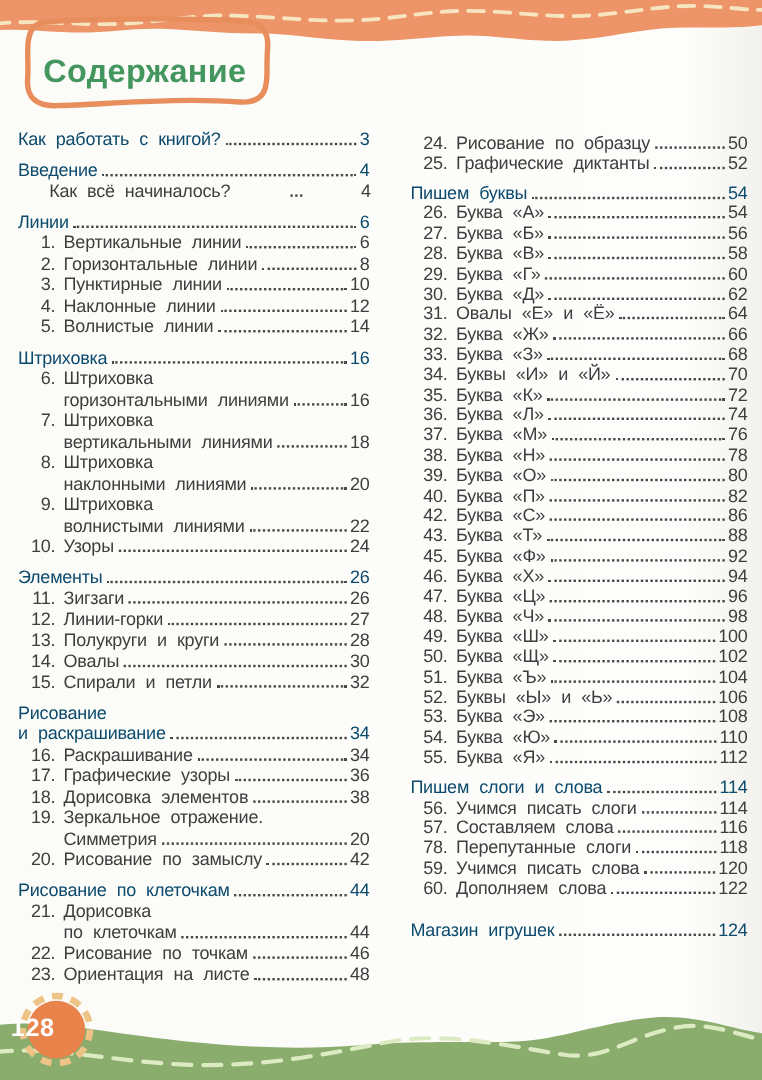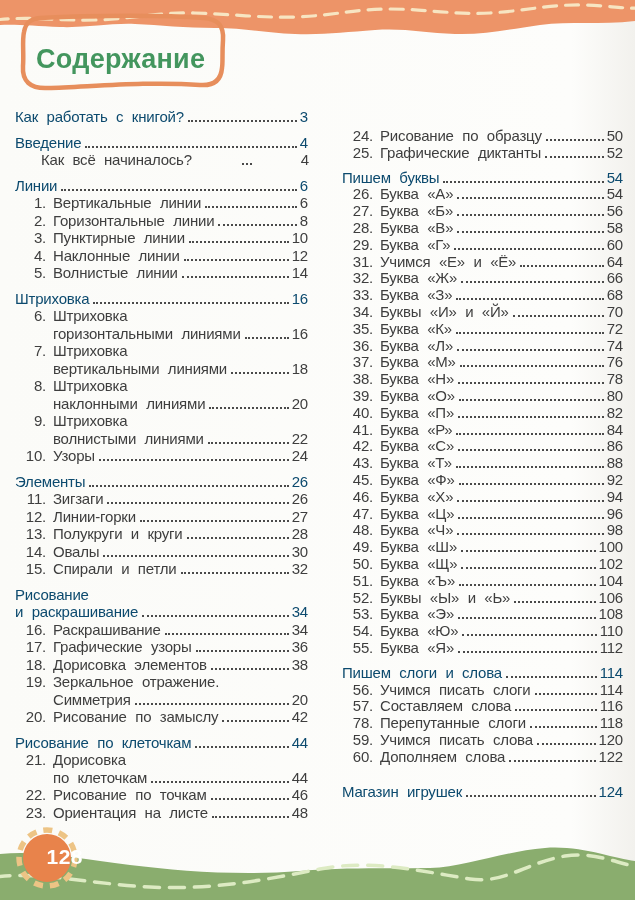--- a/index.html
+++ b/index.html
@@ -12,27 +12,27 @@
   .band{position:absolute;left:0;width:635px;pointer-events:none;}
   #top-band{top:0;height:80px;}
   #bottom-band{bottom:0;height:62px;}
   #title-box{position:absolute;left:6px;top:8px;width:232px;height:92px;}
   #page-title{
     position:absolute;left:36px;top:44px;
     font-size:27px;font-weight:bold;color:#43965E;letter-spacing:.3px;
   }
   #badge{position:absolute;left:10px;top:822px;width:74px;height:74px;}
   #badge-num{
-    position:absolute;left:10px;top:845px;width:74px;text-align:right;
+    position:absolute;left:10px;top:845px;width:74px;text-align:left;
     font-size:21px;font-weight:bold;color:#FFFFFF;letter-spacing:.5px;
     transform:translateX(-1px);
   }
   .col{position:absolute;color:#3E3E3E;}
   #col-left{left:15px;top:108px;width:293px;}
-  #col-right{left:342px;top:112px;width:281px;margin-top:16px;}
+  #col-right{left:342px;top:112px;width:281px;}
   .row{display:flex;align-items:baseline;font-size:15px;line-height:17.5px;letter-spacing:-0.2px;}
   #col-right .row{line-height:16.8px;}
   .row.h{font-weight:normal;color:#0c4a6e;}
   .row.s{padding-left:26px;gap:46px;}
   .row.c{padding-left:38px;justify-content:center;}
   .num{flex:none;width:38px;text-align:right;padding-right:7px;box-sizing:border-box;}
   .txt{flex:none;white-space:nowrap;word-spacing:0.30em;}
   .dots{flex:1;min-width:10px;border-bottom:2px dotted #4A4A4A;margin:0 3px 3px 4px;}
   .pg{flex:none;}
   .gap{height:8px;}
@@ -295,22 +295,28 @@
       <span class="dots"></span>
       <span class="pg">58</span>
     </div>
     <div class="row e">
       <span class="num">29.</span>
       <span class="txt">Буква «Г»</span>
       <span class="dots"></span>
       <span class="pg">60</span>
     </div>
     <div class="row e">
+      <span class="num">30.</span>
+      <span class="txt">Буква «Д»</span>
+      <span class="dots"></span>
+      <span class="pg">62</span>
+    </div>
+    <div class="row e">
       <span class="num">31.</span>
-      <span class="txt">Учимся «Е» и «Ё»</span>
+      <span class="txt">Овалы «Е» и «Ё»</span>
       <span class="dots"></span>
       <span class="pg">64</span>
     </div>
     <div class="row e">
       <span class="num">32.</span>
       <span class="txt">Буква «Ж»</span>
       <span class="dots"></span>
       <span class="pg">66</span>
     </div>
     <div class="row e">
@@ -353,26 +359,20 @@
       <span class="num">39.</span>
       <span class="txt">Буква «О»</span>
       <span class="dots"></span>
       <span class="pg">80</span>
     </div>
     <div class="row e">
       <span class="num">40.</span>
       <span class="txt">Буква «П»</span>
       <span class="dots"></span>
       <span class="pg">82</span>
-    </div>
-    <div class="row e">
-      <span class="num">41.</span>
-      <span class="txt">Буква «Р»</span>
-      <span class="dots"></span>
-      <span class="pg">84</span>
     </div>
     <div class="row e">
       <span class="num">42.</span>
       <span class="txt">Буква «С»</span>
       <span class="dots"></span>
       <span class="pg">86</span>
     </div>
     <div class="row e">
       <span class="num">43.</span>
       <span class="txt">Буква «Т»</span>

